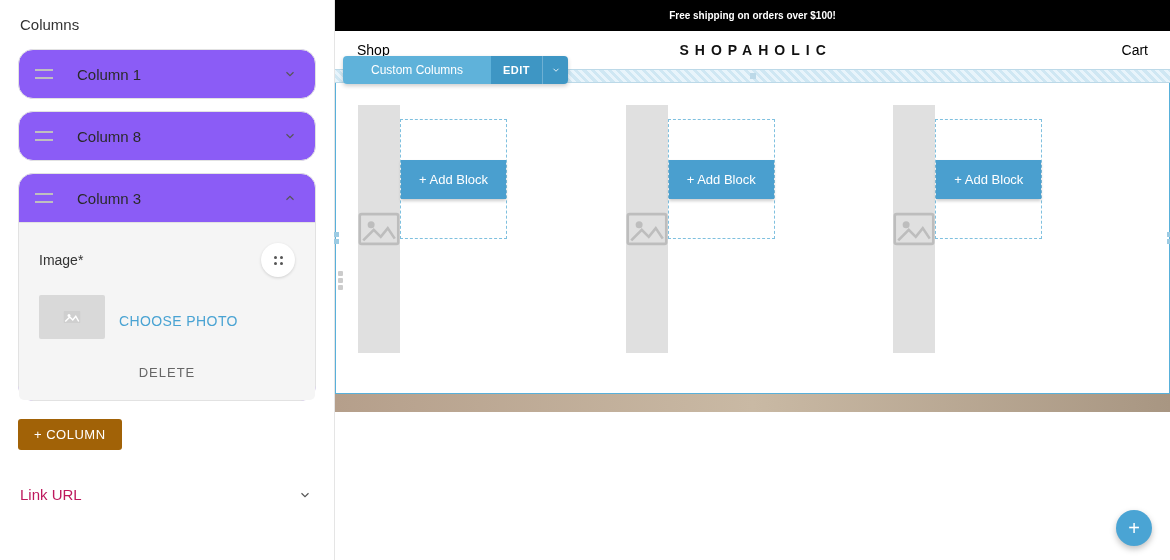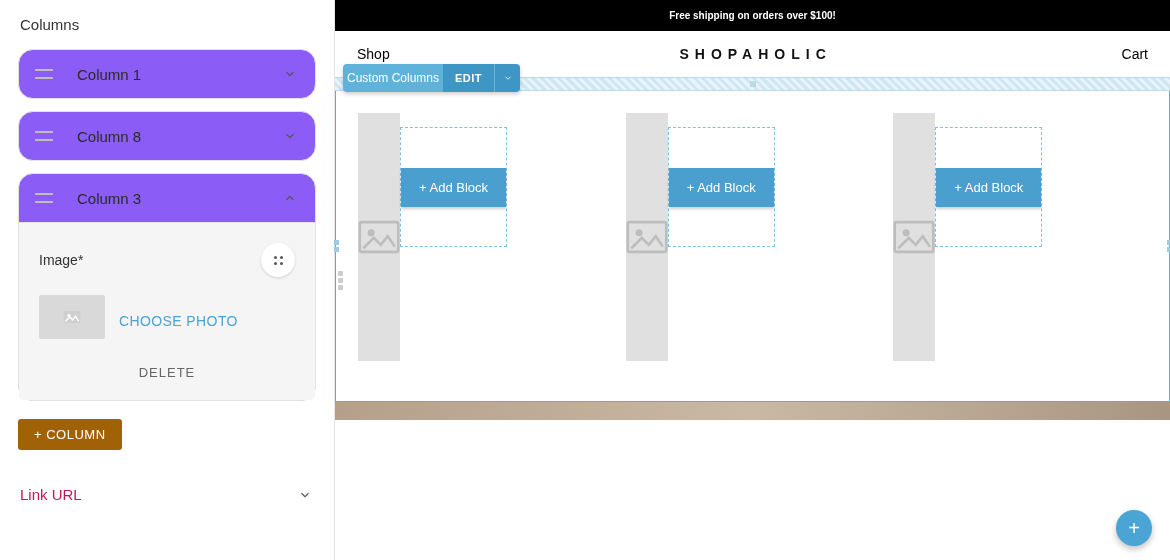--- a/index.html
+++ b/index.html
@@ -31,29 +31,29 @@
   .choose { color: #49a3d3; font-size: 14px; letter-spacing: .4px; cursor: pointer; margin-top: 8px; }
   .delete-row { text-align: center; color: #666; font-size: 13px; letter-spacing: 1px; cursor: pointer; padding: 4px 0; }
 
   .add-col-btn { background: #a16207; color: #fff; border: none; border-radius: 3px; padding: 8px 16px; font-size: 13px; letter-spacing: .5px; cursor: pointer; margin: 6px 0 28px 0; }
 
   .link-row { display: flex; align-items: center; justify-content: space-between; padding: 8px 2px 12px 2px; color: #be185d; font-size: 15px; }
 
   
   .canvas { flex: 1; height: 560px; position: relative; background: #fff; }
   .announce { background: #000; color: #fff; text-align: center; font-size: 10px; font-weight: 600; height: 31px; line-height: 31px; }
-  .storebar { display: flex; align-items: center; justify-content: space-between; height: 46px; padding: 0 22px; }
+  .storebar { display: flex; align-items: center; justify-content: space-between; height: 38px; padding: 0 22px; }
   .storebar .ln { font-size: 14px; color: #000; }
   .logo { font-size: 14px; letter-spacing: 6px; font-weight: 600; color: #111; }
 
   .region { position: relative; margin-top: 0; }
   .band-top { height: 14px; background: repeating-linear-gradient(45deg,#e8f4fb 0,#e8f4fb 3px,#cfe7f3 3px,#cfe7f3 6px); border-top: 1px solid #bcd9e8; border-bottom: 1px solid #bcd9e8; position: relative; }
   .band-top::after { content: ""; position: absolute; left: 50%; top: 50%; width: 6px; height: 6px; background: #bcd9e8; transform: translate(-50%,-50%); }
   .tagpill { position: absolute; top: -14px; left: 8px; height: 28px; display: flex; border-radius: 4px; overflow: hidden; box-shadow: 0 2px 4px rgba(0,0,0,.2); z-index: 5; }
-  .tp-a { background: #5fb2da; color: #fff; font-size: 12px; padding: 0 4px; display: flex; align-items: center; }
+  .tp-a { background: #5fb2da; color: #fff; font-size: 12px; padding: 0 28px; display: flex; align-items: center; }
   .tp-b { background: #3e96c4; color: #fff; font-size: 11px; font-weight: 700; padding: 0 12px; display: flex; align-items: center; letter-spacing: .5px; }
   .tp-c { background: #3e96c4; width: 26px; display: flex; align-items: center; justify-content: center; border-left: 1px solid rgba(255,255,255,.25); }
   .tp-c svg { width: 10px; height: 10px; stroke: #fff; stroke-width: 2; fill: none; }
 
   .sel-frame { border: 1.5px solid #58b0da; border-top: none; background: #fff; padding: 22px 22px 40px 22px; position: relative; }
   .grid3 { display: flex; gap: 14px; }
   .gcol { flex: 1; display: flex; }
   .ph { background: #e0e0e0; height: 248px; display: flex; align-items: center; justify-content: center; }
   .ph svg { width: 42px; height: 34px; }
   .ph svg rect { fill: none; stroke: #bdbdbd; stroke-width: 3; }

